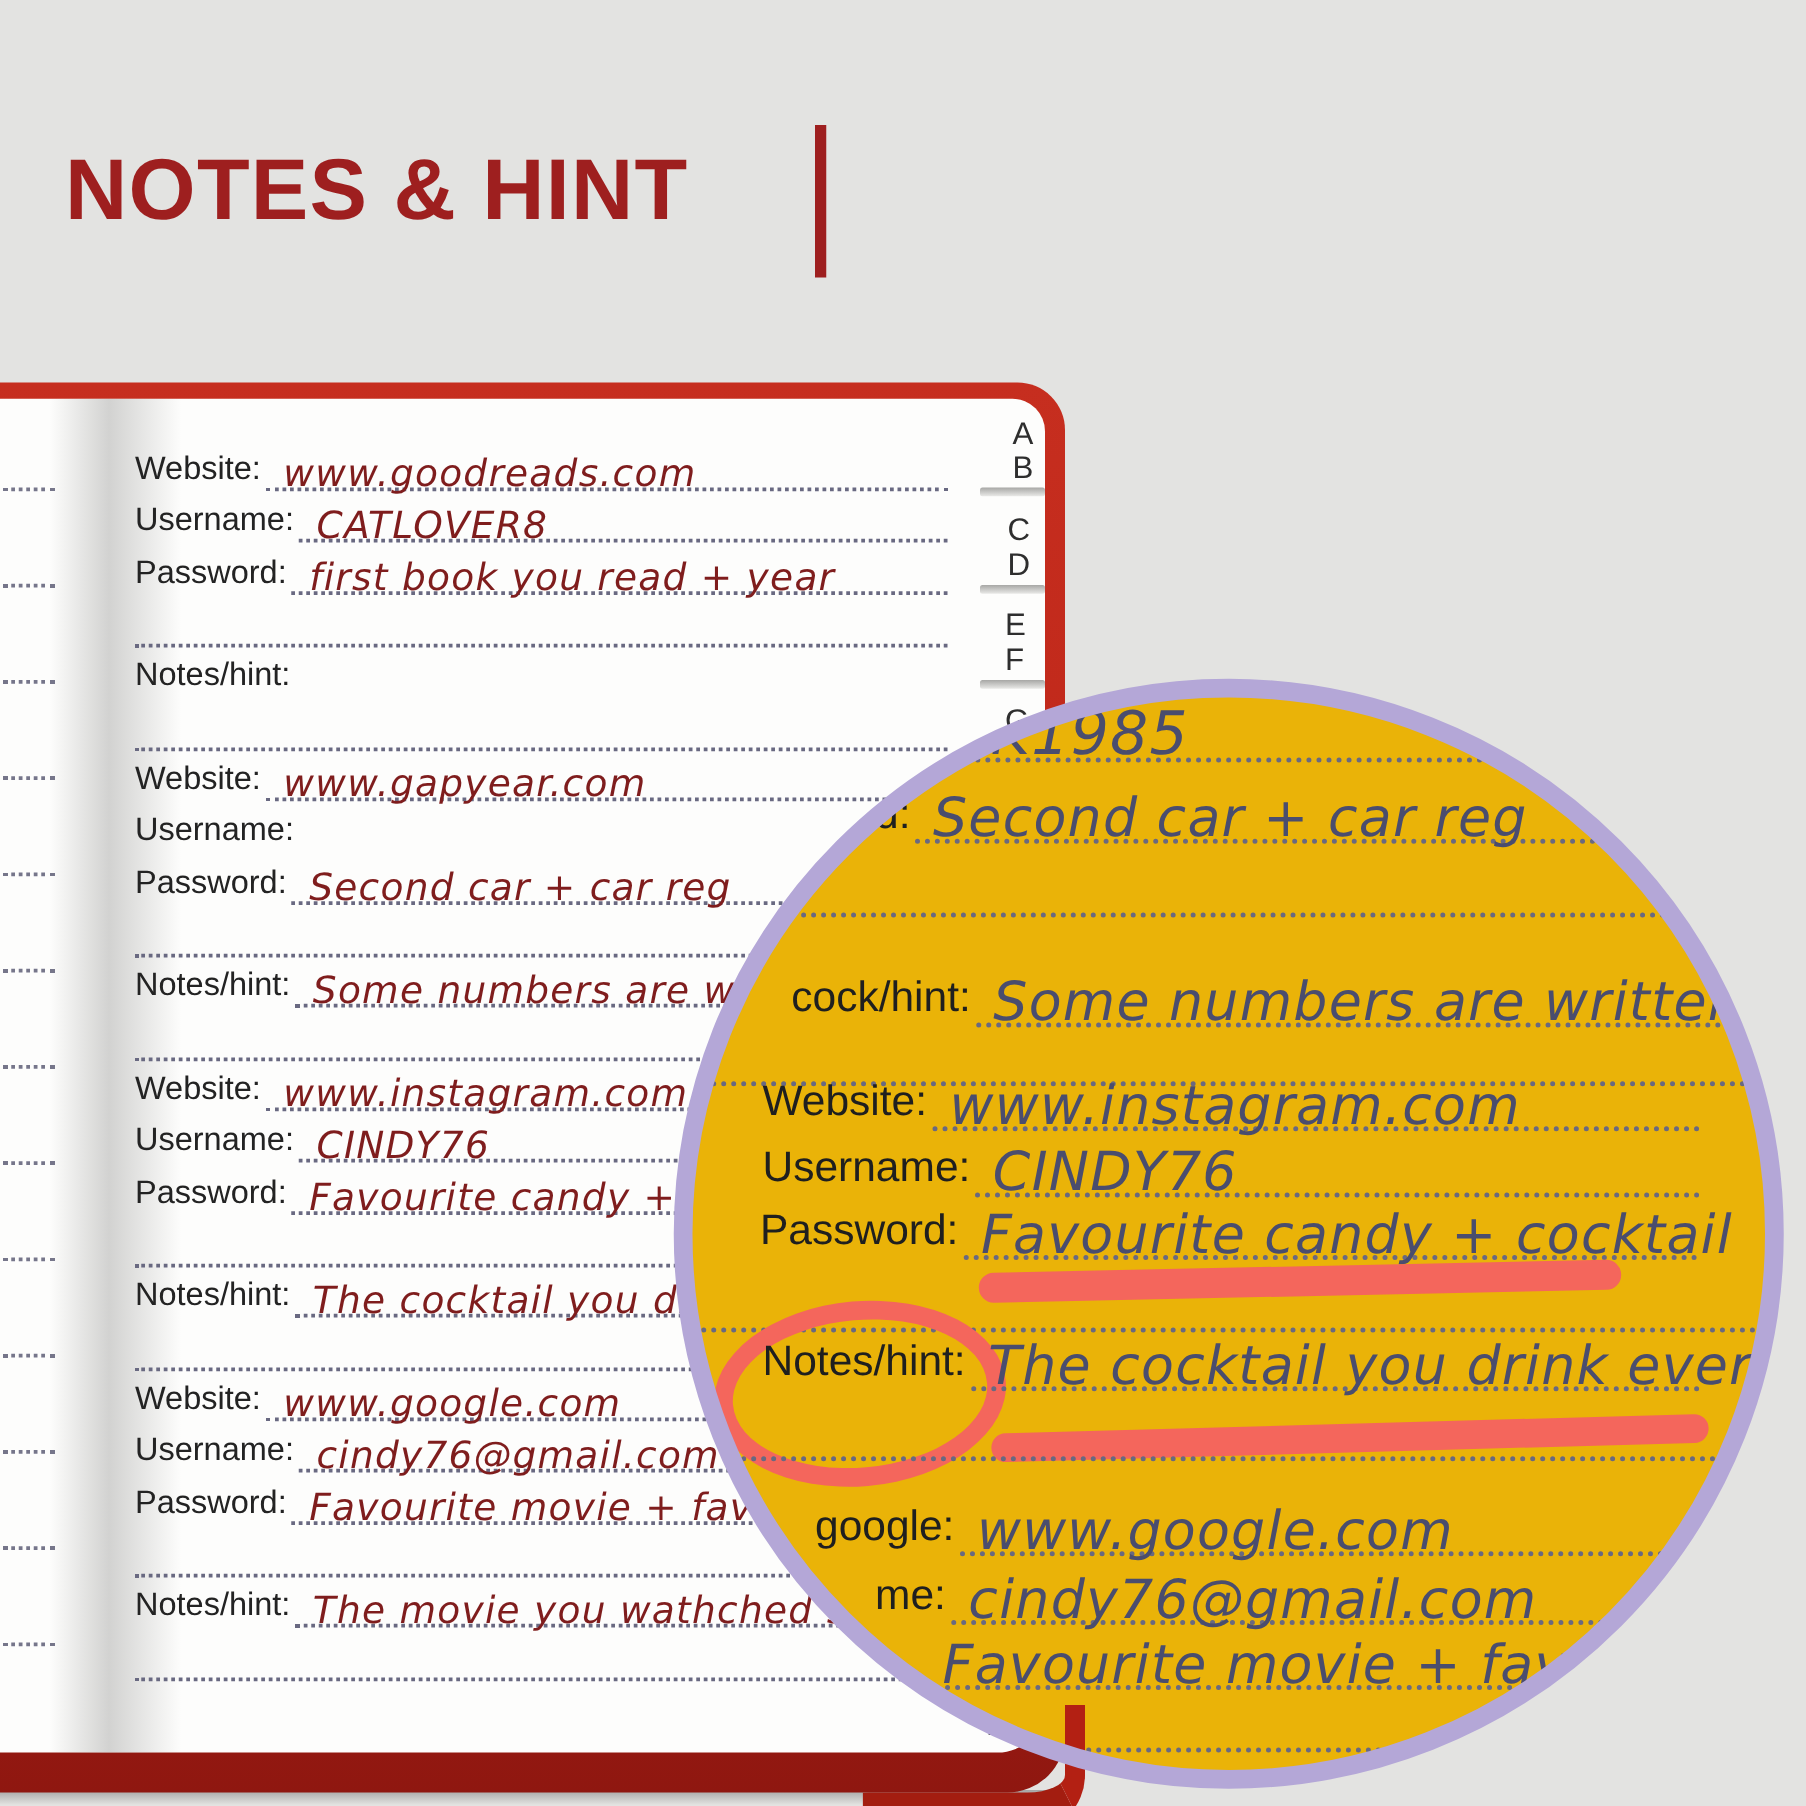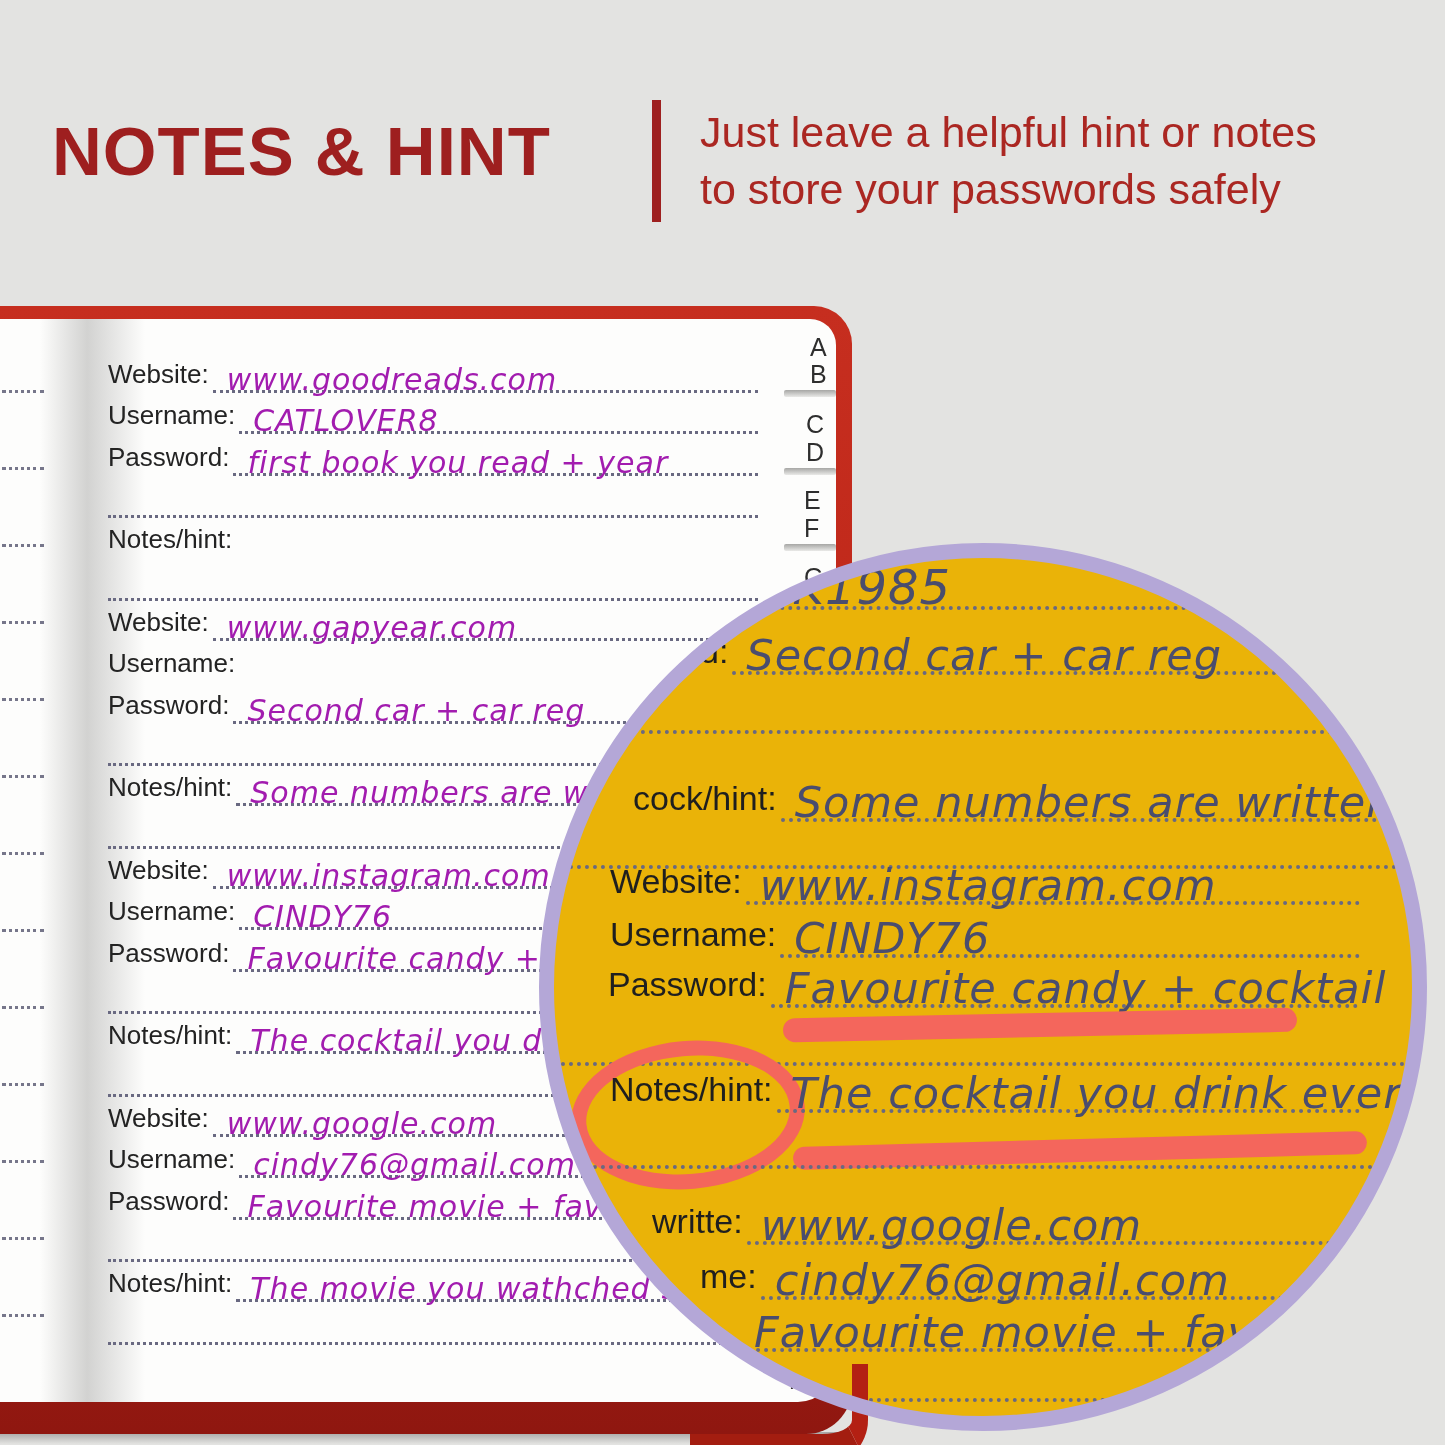--- a/index.html
+++ b/index.html
@@ -18,21 +18,21 @@
   .gutter{position:absolute;left:40px;top:319px;width:105px;height:1083px;z-index:4;background:linear-gradient(90deg,rgba(150,150,148,0) 0%,rgba(140,140,138,.38) 45%,rgba(255,255,255,0) 100%);}
   .stub{position:absolute;left:2px;width:42px;height:0;border-bottom:3px dotted #76768a;z-index:5;}
   .tabletter{position:absolute;font-size:25px;color:#2e2e2e;z-index:5;font-family:"Liberation Sans",sans-serif;}
   .tabdiv{position:absolute;left:784px;width:52px;height:7px;background:linear-gradient(180deg,#a7a7a5,#e9e9e7);z-index:5;border-radius:2px;}
   .misc{position:absolute;left:789px;top:1370px;font-size:21px;color:#333;z-index:5;letter-spacing:1px;}
 
   
   .prow{position:absolute;left:108px;width:650px;height:46px;display:flex;align-items:flex-end;z-index:6;}
   .lbl{font-size:26px;color:#232323;white-space:nowrap;padding-bottom:3px;padding-right:4px;font-family:"Liberation Sans",sans-serif;}
   .dline{flex:1;border-bottom:3px dotted #696981;position:relative;height:100%;}
-  .hw{font-family:"DejaVu Sans",sans-serif;font-style:italic;color:#a21caf;position:absolute;bottom:-7px;left:14px;white-space:nowrap;font-size:30px;letter-spacing:1px;}
+  .hw{font-family:"DejaVu Sans",sans-serif;font-style:italic;color:#7f1d1d;position:absolute;bottom:-7px;left:14px;white-space:nowrap;font-size:30px;letter-spacing:1px;}
   .bline{position:absolute;left:108px;width:650px;height:0;border-bottom:3px dotted #696981;z-index:6;}
 
   
   .disc{position:absolute;left:553px;top:557px;width:860px;height:860px;border-radius:50%;background:#eab308;z-index:10;}
   .disc-clip{position:absolute;inset:0;border-radius:50%;overflow:hidden;}
   .mrow{position:absolute;height:64px;display:flex;align-items:flex-end;}
   .mlbl{font-size:34px;color:#1f1f1f;white-space:nowrap;padding-bottom:4px;padding-right:4px;font-family:"Liberation Sans",sans-serif;}
   .mline{flex:1;border-bottom:4px dotted #696981;position:relative;height:100%;}
   .mhw{font-family:"DejaVu Sans",sans-serif;font-style:italic;color:#4a4d6e;position:absolute;bottom:-9px;left:14px;white-space:nowrap;font-size:43px;letter-spacing:1px;}
   .mbline{position:absolute;left:0;width:860px;height:0;border-bottom:4px dotted #696981;}
@@ -41,24 +41,20 @@
   .corner-red{position:absolute;left:690px;top:1364px;width:162px;height:70px;border-right:16px solid #b32013;border-bottom:32px solid #a31d10;border-bottom-right-radius:46px;z-index:20;}
   .ring{position:absolute;left:539px;top:543px;width:888px;height:888px;border:15px solid #b4a7d7;border-radius:50%;box-sizing:border-box;z-index:30;}
 </style>
 </head>
 <body>
 
 <div class="canvas">
 
   <div class="title">NOTES &amp; HINT</div>
   <div class="hdr-divider"></div>
-  <div class="tagline">
-    <div>Just leave a helpful hint or notes</div>
-    <div>to store your passwords safely</div>
-  </div>
 
   <div class="cover-shadow"></div>
   <div class="cover"></div>
   <div class="page"></div>
   <div class="gutter"></div>
 
   <div class="stub" style="top:390px"></div>
   <div class="stub" style="top:467px"></div>
   <div class="stub" style="top:544px"></div>
   <div class="stub" style="top:621px"></div>
@@ -239,21 +235,21 @@
       <div class="mrow" style="left:57px;top:492px;width:750px">
         <span class="mlbl">Notes/hint:</span>
         <span class="mline">
             <span class="mhw">The cocktail you drink every week</span>
           </span>
       </div>
       <div class="scribble" style="left:240px;top:582px;width:574px;height:23px;transform:rotate(-1.6deg)"></div>
       <div class="mbline" style="top:608px"></div>
 
       <div class="mrow" style="left:99px;top:624px;width:711px">
-        <span class="mlbl">writte:</span>
+        <span class="mlbl">google:</span>
         <span class="mline">
             <span class="mhw">www.google.com</span>
           </span>
       </div>
 
       <div class="mrow" style="left:147px;top:679px;width:663px">
         <span class="mlbl">me:</span>
         <span class="mline">
             <span class="mhw">cindy76@gmail.com</span>
           </span>

